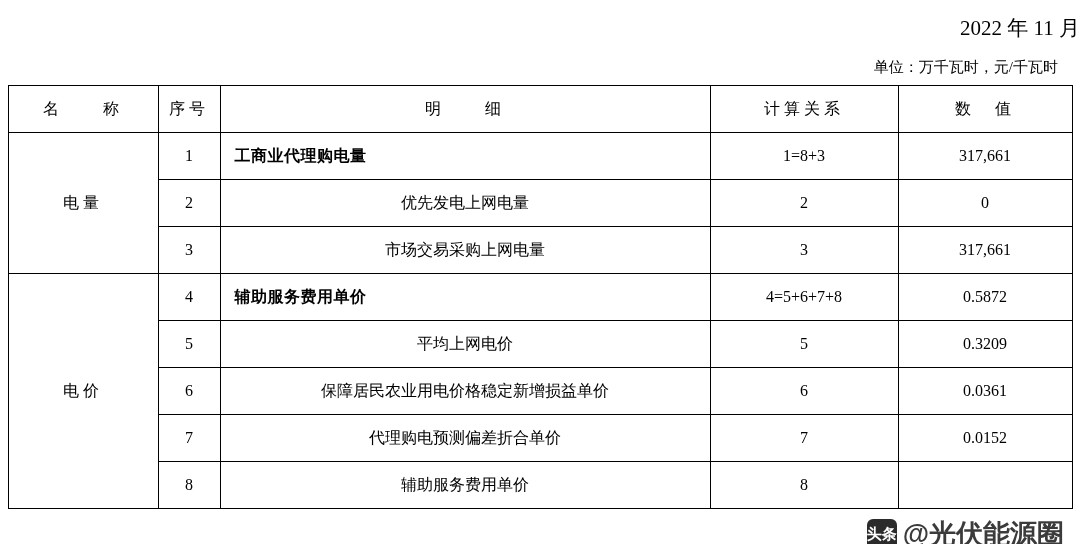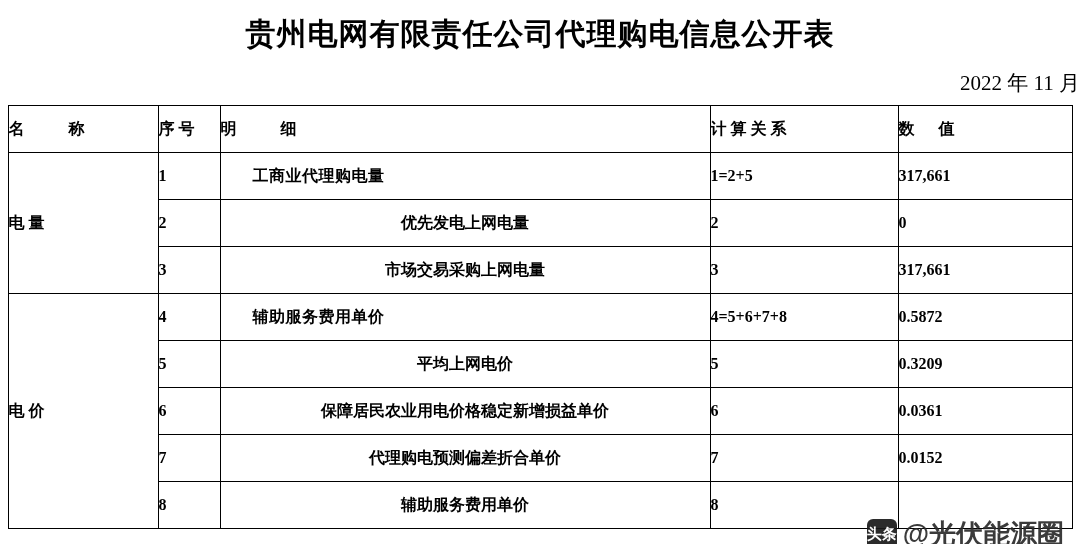--- a/index.html
+++ b/index.html
@@ -43,23 +43,24 @@
     font-family: "Liberation Serif", "DejaVu Serif", serif;
   }
   table.data-table {
     border-collapse: collapse;
     width: 1064px;
     margin: 8px auto 0 auto;
     table-layout: fixed;
   }
   table.data-table td, table.data-table th {
     border: 1px solid #000000;
+    text-align: center;
     vertical-align: middle;
     font-size: 16px;
-    font-weight: bold;
+    font-weight: normal;
     padding: 0;
     height: 46px;
   }
   thead td {
     height: 40px;
     font-size: 17px;
     letter-spacing: 4px;
   }
   .col-name    { width: 150px; }
   .col-seq     { width: 62px; }
@@ -72,21 +73,21 @@
     font-weight: bold;
     letter-spacing: 4px;
   }
   .detail-cell {
     text-align: center;
     font-size: 16px;
   }
   .detail-cell.bold {
     font-weight: bold;
     text-align: left;
-    padding-left: 32px;
+    padding-left: 14px;
     letter-spacing: 0.5px;
   }
   .formula-cell {
     font-size: 15px;
     font-family: "Liberation Serif", "DejaVu Serif", serif;
   }
   .value-cell {
     font-size: 16px;
     margin-left: 28px;
   }
@@ -117,22 +118,22 @@
     line-height: 30px;
     text-align: center;
     font-weight: bold;
   }
 </style>
 </head>
 <body>
 
 <div class="page">
 
-  <div class="doc-title">贵州电网有限责任公司代理购电信息公开表</div>
   <div class="doc-subtitle">2022 年 11 月</div>
+  <div class="unit-note">单位：万千瓦时，元/千瓦时</div>
 
   <table class="data-table">
     <colgroup>
       <col class="col-name">
       <col class="col-seq">
       <col class="col-detail">
       <col class="col-formula">
       <col class="col-value">
     </colgroup>
     <thead>
@@ -142,21 +143,21 @@
         <td>明　　细</td>
         <td>计算关系</td>
         <td>数　值</td>
       </tr>
     </thead>
     <tbody>
       <tr>
         <td class="group-label" rowspan="3">电量</td>
         <td class="seq-cell">1</td>
         <td class="detail-cell bold">工商业代理购电量</td>
-        <td class="formula-cell">1=2+5</td>
+        <td class="formula-cell">1=8+3</td>
         <td class="value-cell">317,661</td>
       </tr>
       <tr>
         <td class="seq-cell">2</td>
         <td class="detail-cell">优先发电上网电量</td>
         <td class="formula-cell">2</td>
         <td class="value-cell">0</td>
       </tr>
       <tr>
         <td class="seq-cell">3</td>

